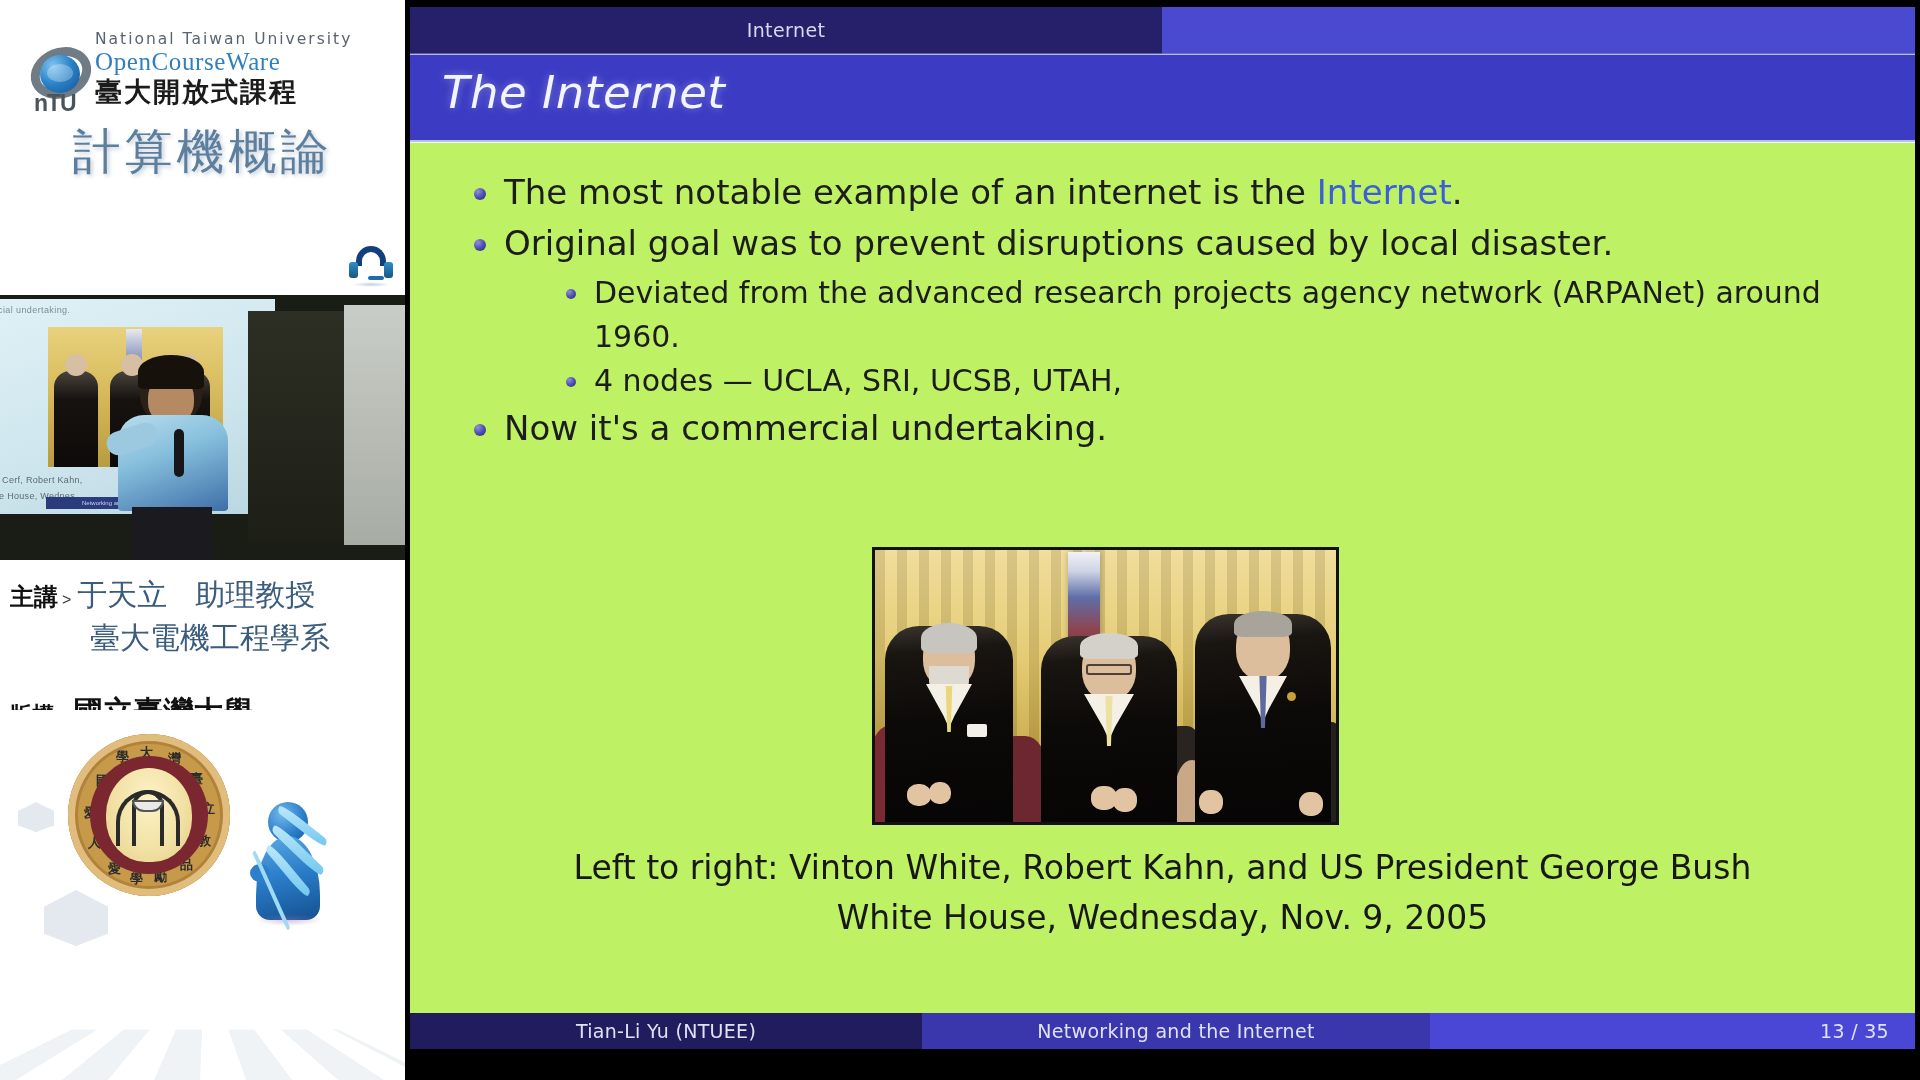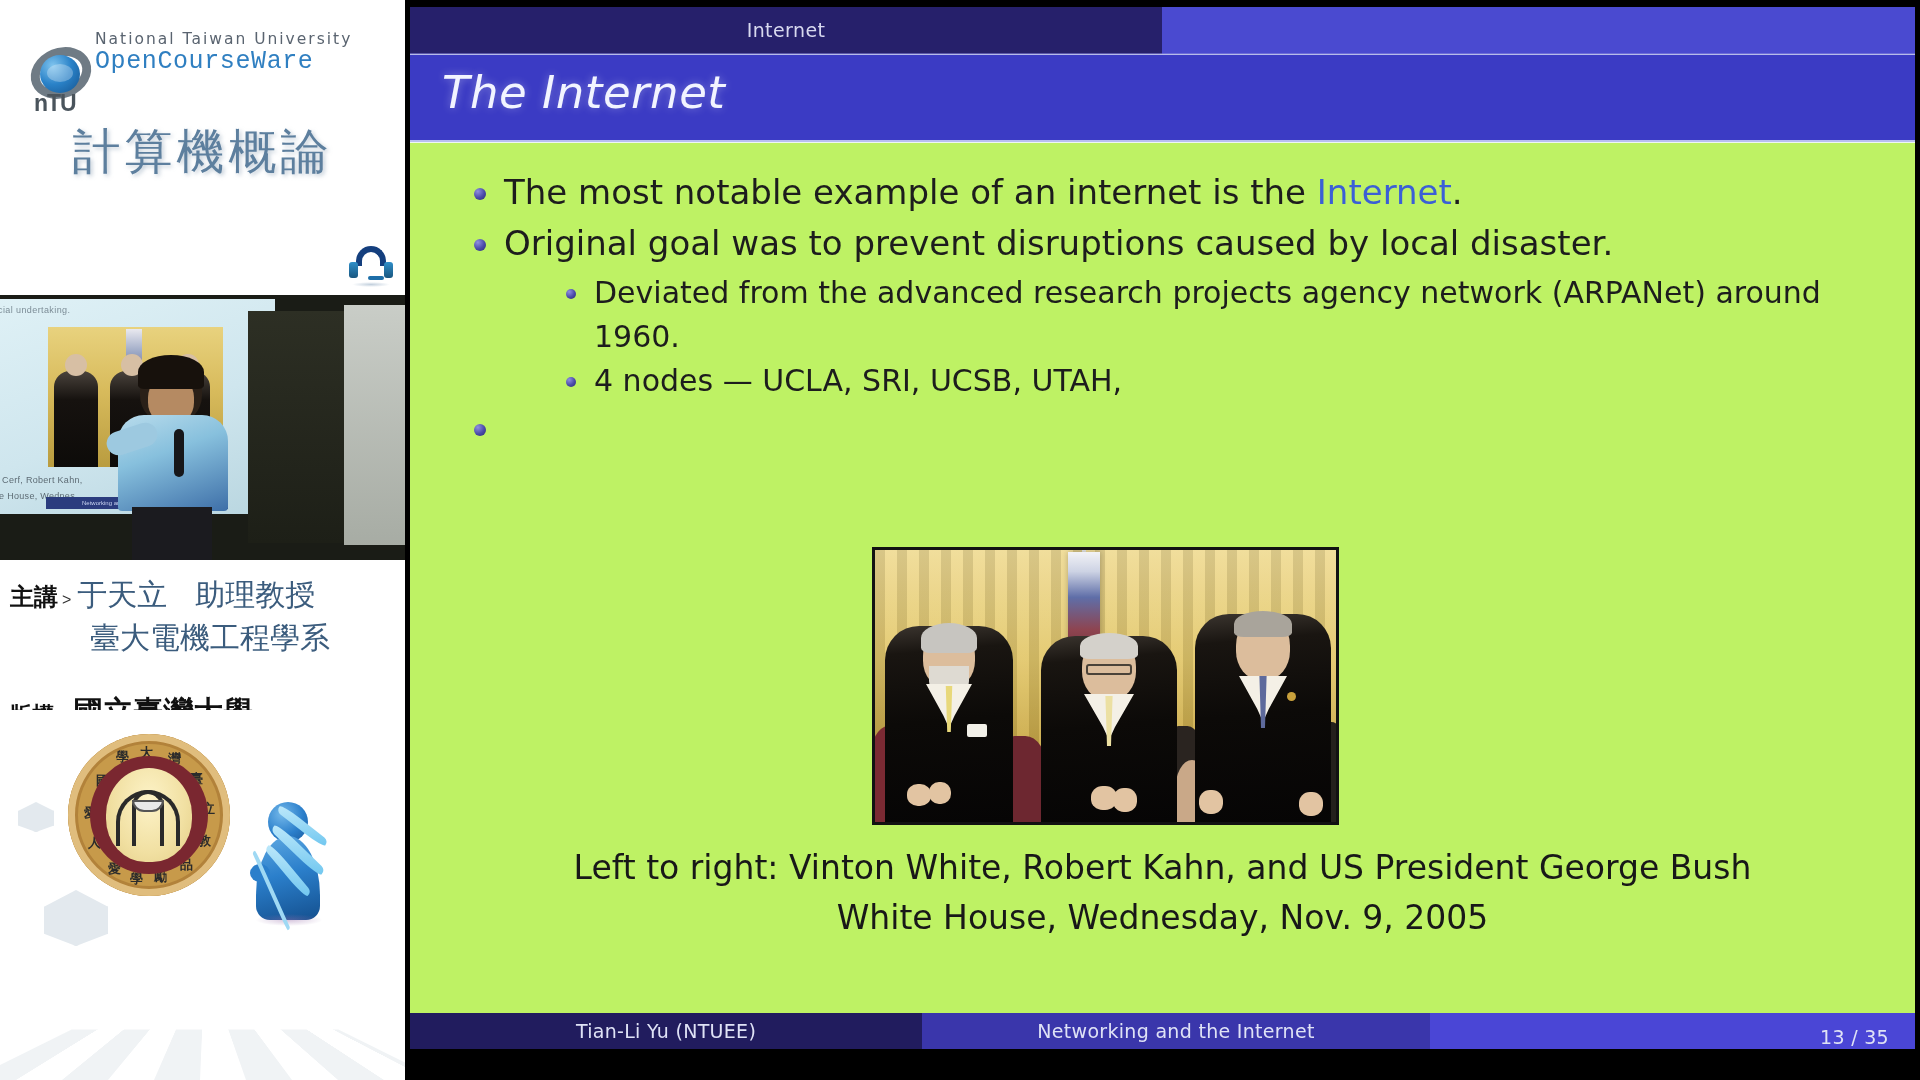--- a/index.html
+++ b/index.html
@@ -21,21 +21,21 @@
     border-radius:50%;
     background:radial-gradient(circle at 32% 28%, #7fc4ee 0%, #2a82c8 48%, #14538f 100%); }
   .globe-ball:after { content:""; position:absolute; left:7px; top:9px; width:26px; height:18px;
     border-radius:50%; background:rgba(255,255,255,.28); }
   .logo-ntu { position:absolute; left:8px; top:42px; font-weight:bold; font-size:23px;
     letter-spacing:-1px; color:#4a545c; }
   .logo-text { position:absolute; left:95px; top:4px; width:300px; }
   .l-ntu-line { font-size:15.5px; color:#5a6470; letter-spacing:2.0px; line-height:18px;
     font-family:"DejaVu Sans", sans-serif; }
   .l-ocw-line { font-size:25px; color:#2f7fc1; letter-spacing:0.6px; line-height:28px;
-    font-family:Liberation Mono, monospace; }
+    font-family:Liberation Serif, serif; }
   .l-cn-line { font-size:27px; color:#1b1b1b; font-weight:bold; letter-spacing:2px;
     line-height:32px; font-family:"DejaVu Sans", sans-serif; }
 
   .course-title { position:absolute; left:0; top:120px; width:405px; text-align:center;
     font-size:48px; color:#5d7f9e; letter-spacing:4px;
     font-family:"DejaVu Sans", sans-serif;
     text-shadow:2px 2px 4px rgba(140,160,180,.55); }
 
   .headset { position:absolute; left:348px; top:246px; width:46px; height:40px; }
   .hs-band { position:absolute; left:8px; top:0; width:30px; height:20px;
@@ -227,40 +227,41 @@
     font-family:"DejaVu Sans", sans-serif; }
 
   
   .footer { position:absolute; left:0; bottom:20px; width:1505px; height:36px; }
   .ft-seg { position:absolute; top:0; height:36px; line-height:36px;
     text-align:center; color:#dfe2f6; font-size:19px; letter-spacing:.3px;
     font-family:"DejaVu Sans", sans-serif; }
   .ft-a { left:0;    width:512px; background:#211c5e; }
   .ft-b { left:512px; width:508px; background:#3a36ab; }
   .ft-c { left:1020px; width:485px; background:#4a46d6; }
-  .ft-c span { position:absolute; right:26px; top:6px; }
+  .ft-c span { position:absolute; right:26px; top:0; }
   .ft-black-bottom { position:absolute; left:0; bottom:0; width:1505px; height:20px;
     background:#000; }
 </style>
 </head>
 <body>
 
 <div id="root">
 
   <div id="sidebar">
 
     <div class="logo-block">
       <div class="logo-globe">
         <div class="globe-ring"></div>
         <div class="globe-ball"></div>
         <div class="logo-ntu">nTU</div>
       </div>
       <div class="logo-text">
         <div class="l-ntu-line">National Taiwan University</div>
         <div class="l-ocw-line">OpenCourseWare</div>
+        <div class="l-cn-line">臺大開放式課程</div>
       </div>
     </div>
 
     <div class="course-title">計算機概論</div>
 
     <div class="headset">
       <div class="hs-band"></div>
         <div class="hs-ear l"></div>
         <div class="hs-ear r"></div>
       <div class="hs-mic"></div>
@@ -392,20 +393,21 @@
               </li>
               <li>
                 <span class="bul"></span>
                 <span>4 nodes — UCLA, SRI, UCSB, UTAH,</span>
               </li>
             </ul>
           </li>
 
           <li>
             <span class="bul"></span>
+            <span>Now it's a commercial undertaking.</span>
           </li>
         </ul>
 
         <div class="photo-wrap">
           <div class="ph-bg"></div>
           <div class="ph-pole"></div>
           <div class="ph-flag"></div>
 
           <div class="ph-crowd" style="left:-6px;  width:48px; height:96px;  background:#7b2a33;"></div>
           <div class="ph-crowd" style="left:118px; width:54px; height:86px;  background:#6d2730;"></div>

